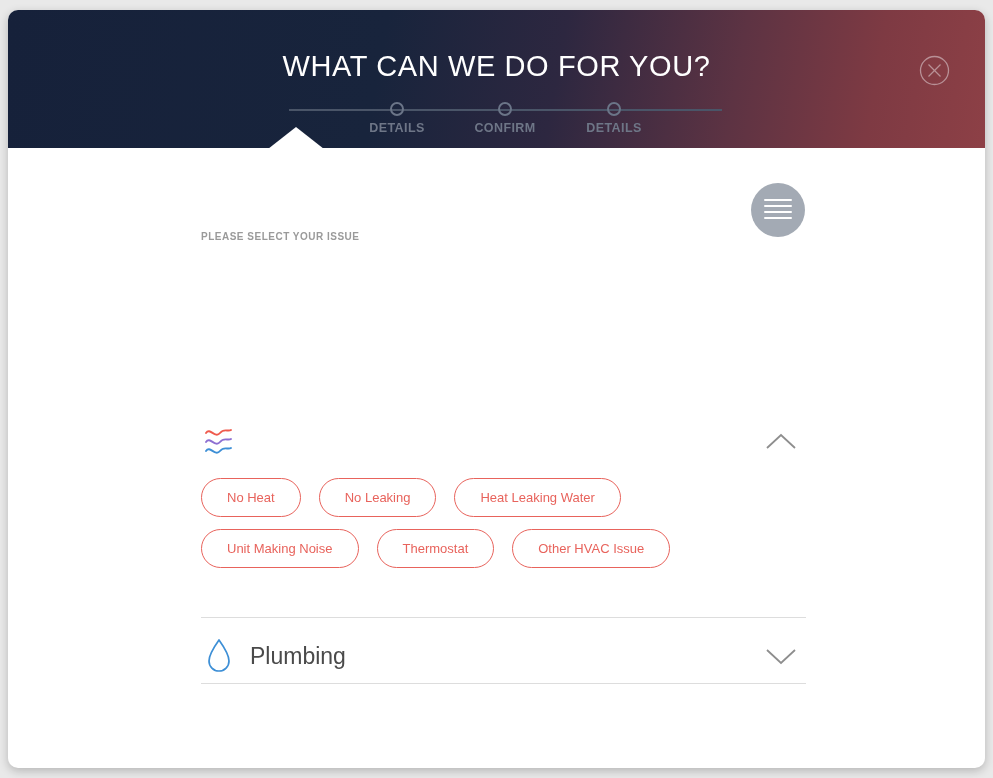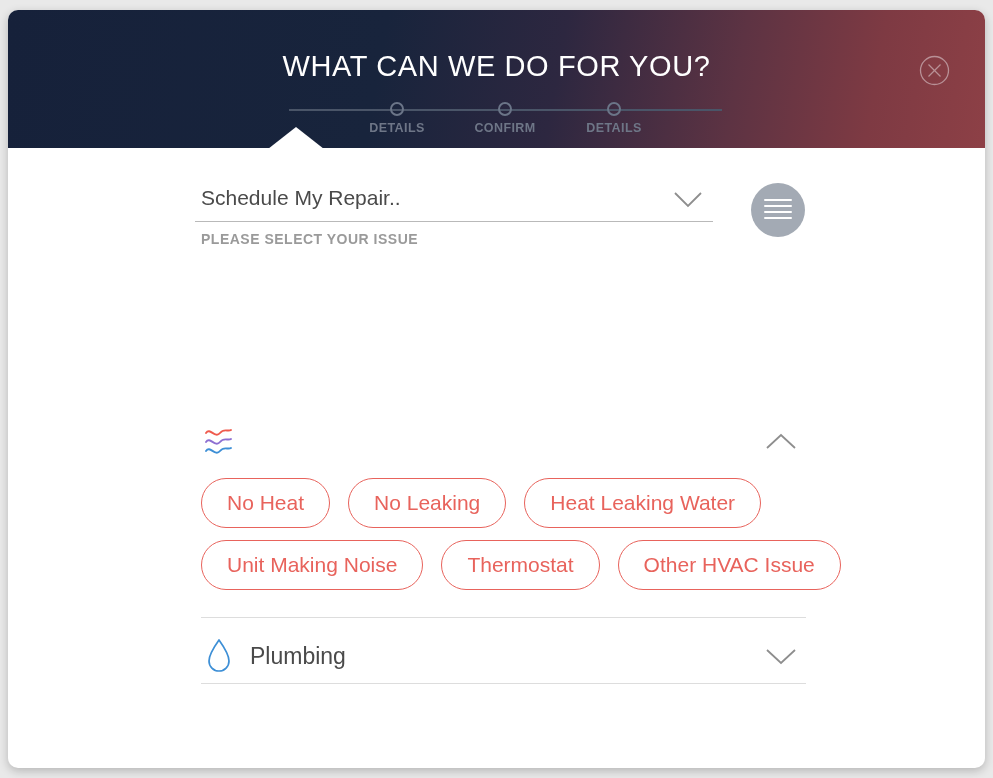--- a/index.html
+++ b/index.html
@@ -165,21 +165,21 @@
     right: 10px;
     top: 5px;
     width: 30px;
     height: 18px;
   }
 
   .select-help {
     position: absolute;
     left: 6px;
     top: 45px;
-    font-size: 14px;
+    font-size: 10px;
     font-weight: 700;
     letter-spacing: 0.5px;
     color: #9a9a9a;
   }
 
   .list-btn {
     position: absolute;
     left: 556px;
     top: -3px;
     width: 54px;
@@ -246,26 +246,26 @@
   .chips {
     position: absolute;
     left: 193px;
     top: 330px;
     width: 620px;
   }
 
   .chip-row { display: flex; margin-bottom: 12px; }
 
   .chip {
-    height: 50px;
+    height: 39px;
     padding: 0 25px;
     border: 1.6px solid #e8635c;
     border-radius: 27px;
     color: #e8635c;
-    font-size: 21px;
+    font-size: 13px;
     display: flex;
     align-items: center;
     justify-content: center;
     margin-right: 18px;
     background: #ffffff;
     cursor: pointer;
     white-space: nowrap;
   }
 
   .divider {
@@ -309,28 +309,20 @@
           <div class="step-label">DETAILS</div>
         </div>
       </div>
 
       <div class="notch"></div>
     </div>
 
     <div class="body">
 
       <div class="select-row">
-        <div class="select-field">
-          <div class="select-value">Schedule My Repair..</div>
-          <div class="select-caret">
-            <svg width="30" height="18" viewBox="0 0 30 18">
-              <polyline points="2,2 15,15 28,2" fill="none" stroke="#8e8e8e" stroke-width="1.8"></polyline>
-            </svg>
-          </div>
-        </div>
         <div class="select-help">PLEASE SELECT YOUR ISSUE</div>
 
         <div class="list-btn">
           <div class="bars">
             <span></span>
               <span></span>
               <span></span>
               <span></span>
           </div>
         </div>

